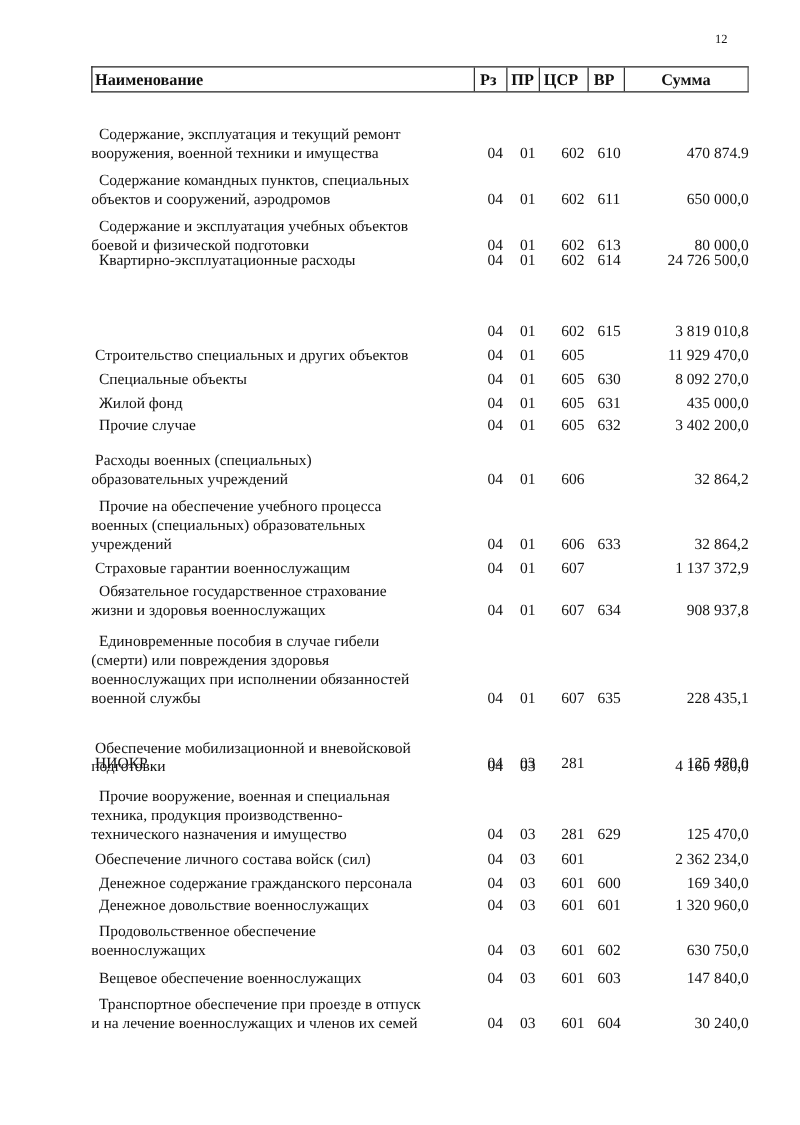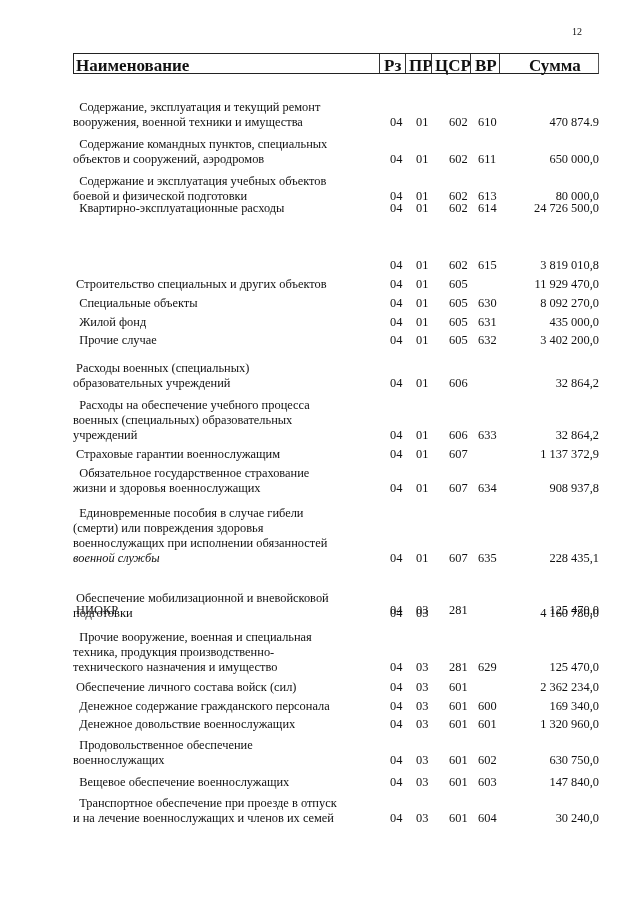--- a/index.html
+++ b/index.html
@@ -7,21 +7,21 @@
     width: 640px; height: 900px; position: relative; overflow: hidden;
     font-family: "Liberation Serif", "DejaVu Serif", serif;
     color: #111; font-size: 12.4px;
   }
   .page-number { position: absolute; top: 26px; left: 572px; font-size: 10px; }
   .table { position: absolute; left: 73px; top: 53px; width: 526px; }
   .hdr {
     position: relative; height: 19px;
     border-top: 1.2px solid #222; border-bottom: 1.2px solid #222;
     border-left: 1.2px solid #222; border-right: 1px solid #555;
-    font-weight: bold; font-size: 17px;
+    font-weight: bold; font-size: 13px;
   }
   .hdr span { position: absolute; top: 2px; }
   .hdr .vl { position: absolute; top: 0; bottom: 0; width: 0; border-left: 1px solid #333; }
   .rows { position: relative; }
   .row { position: absolute; left: 0; width: 526px; line-height: 15px; }
   .row .name { position: absolute; left: 0; width: 305px; }
   .row .name .ln { display: block; white-space: nowrap; }
   .row .c { position: absolute; bottom: 0; white-space: nowrap; }
   .c.rz { left: 317px; }
   .c.pr { left: 343px; }
@@ -145,21 +145,21 @@
           <span class="ln" style="white-space: pre;">образовательных учреждений</span>
         </div>
         <span class="c rz">04</span>
         <span class="c pr">01</span>
         <span class="c csr">606</span>
         <span class="c vr"></span>
         <span class="c sum">32 864,2</span>
       </div>
       <div class="row" style="top: 324px; height: 45px;">
         <div class="name">
-          <span class="ln" style="white-space: pre;">  Расходы на обеспечение учебного процесса</span>
+          <span class="ln" style="white-space: pre;">  Прочие на обеспечение учебного процесса</span>
           <span class="ln" style="white-space: pre;">военных (специальных) образовательных</span>
           <span class="ln" style="white-space: pre;">учреждений</span>
         </div>
         <span class="c rz">04</span>
         <span class="c pr">01</span>
         <span class="c csr">606</span>
         <span class="c vr">633</span>
         <span class="c sum">32 864,2</span>
       </div>
       <div class="row" style="top: 373px; height: 15px;">
@@ -181,21 +181,21 @@
         <span class="c pr">01</span>
         <span class="c csr">607</span>
         <span class="c vr">634</span>
         <span class="c sum">908 937,8</span>
       </div>
       <div class="row" style="top: 432px; height: 60px;">
         <div class="name">
           <span class="ln" style="white-space: pre;">  Единовременные пособия в случае гибели</span>
           <span class="ln" style="white-space: pre;">(смерти) или повреждения здоровья</span>
           <span class="ln" style="white-space: pre;">военнослужащих при исполнении обязанностей</span>
-          <span class="ln" style="white-space: pre; font-style: italic;">военной службы</span>
+          <span class="ln" style="white-space: pre;">военной службы</span>
         </div>
         <span class="c rz">04</span>
         <span class="c pr">01</span>
         <span class="c csr">607</span>
         <span class="c vr">635</span>
         <span class="c sum">228 435,1</span>
       </div>
       <div class="row" style="top: 517px; height: 30px;">
         <div class="name">
           <span class="ln" style="white-space: pre;"> Обеспечение мобилизационной и вневойсковой</span>

